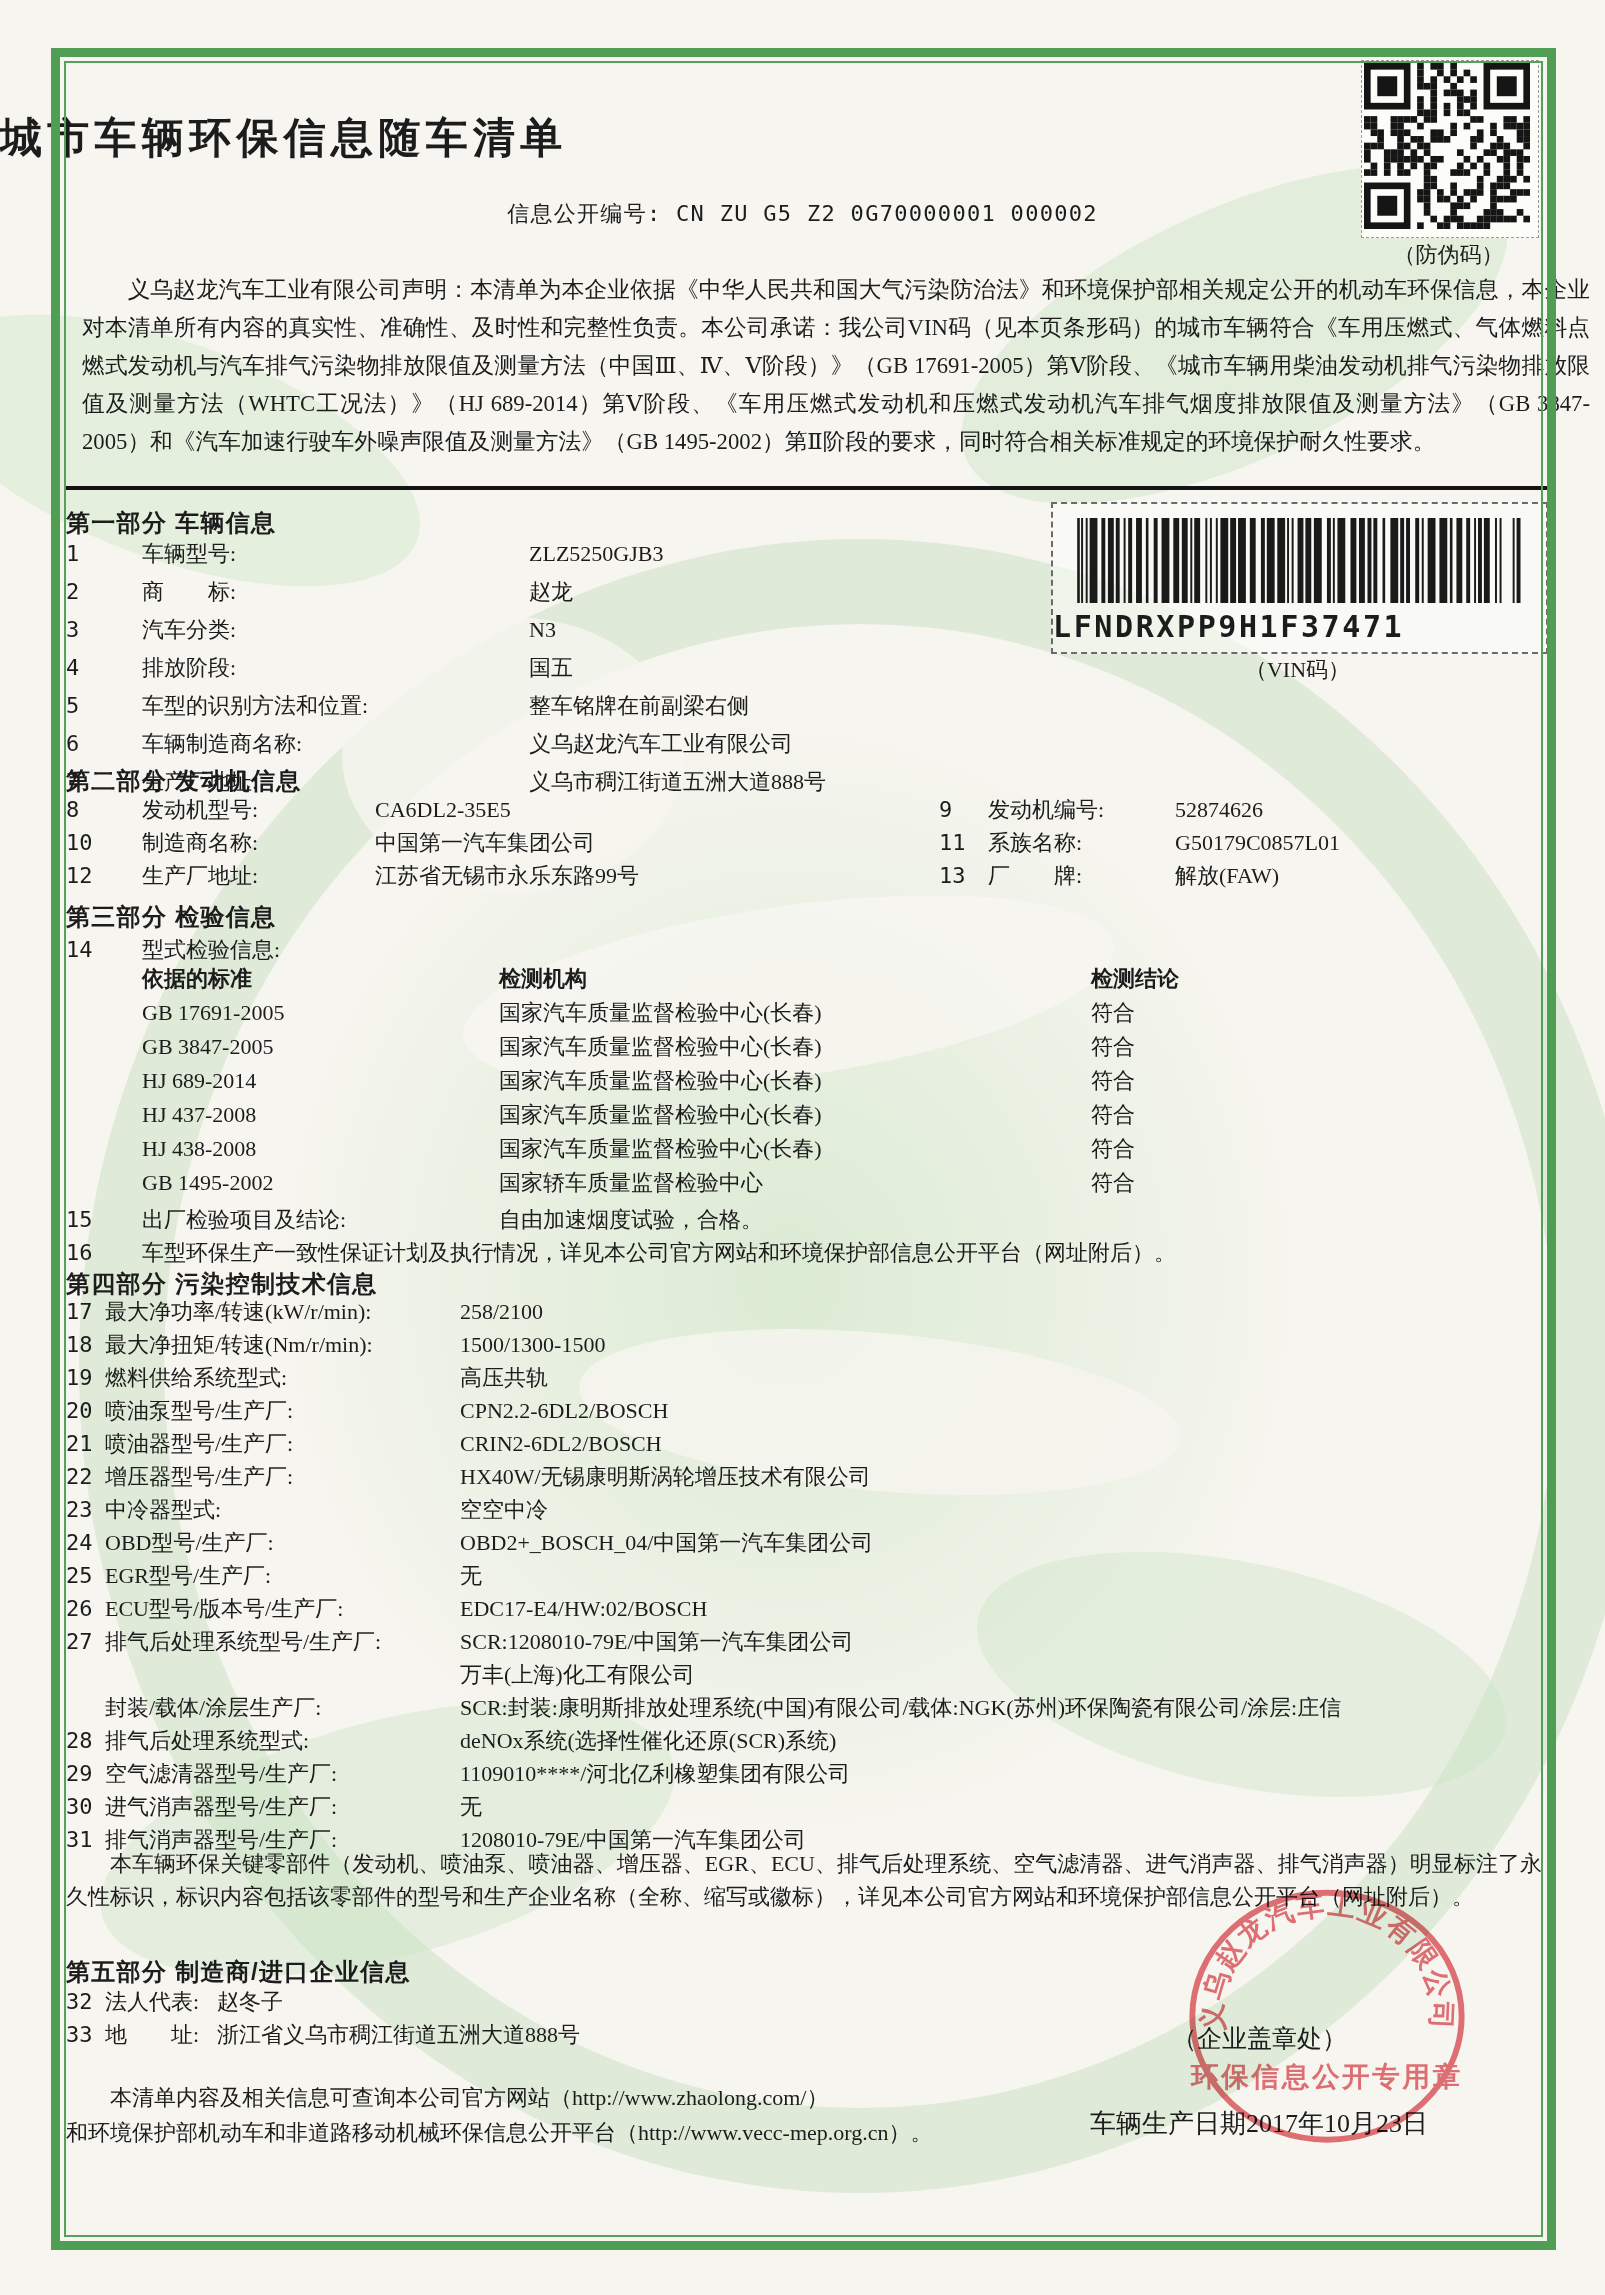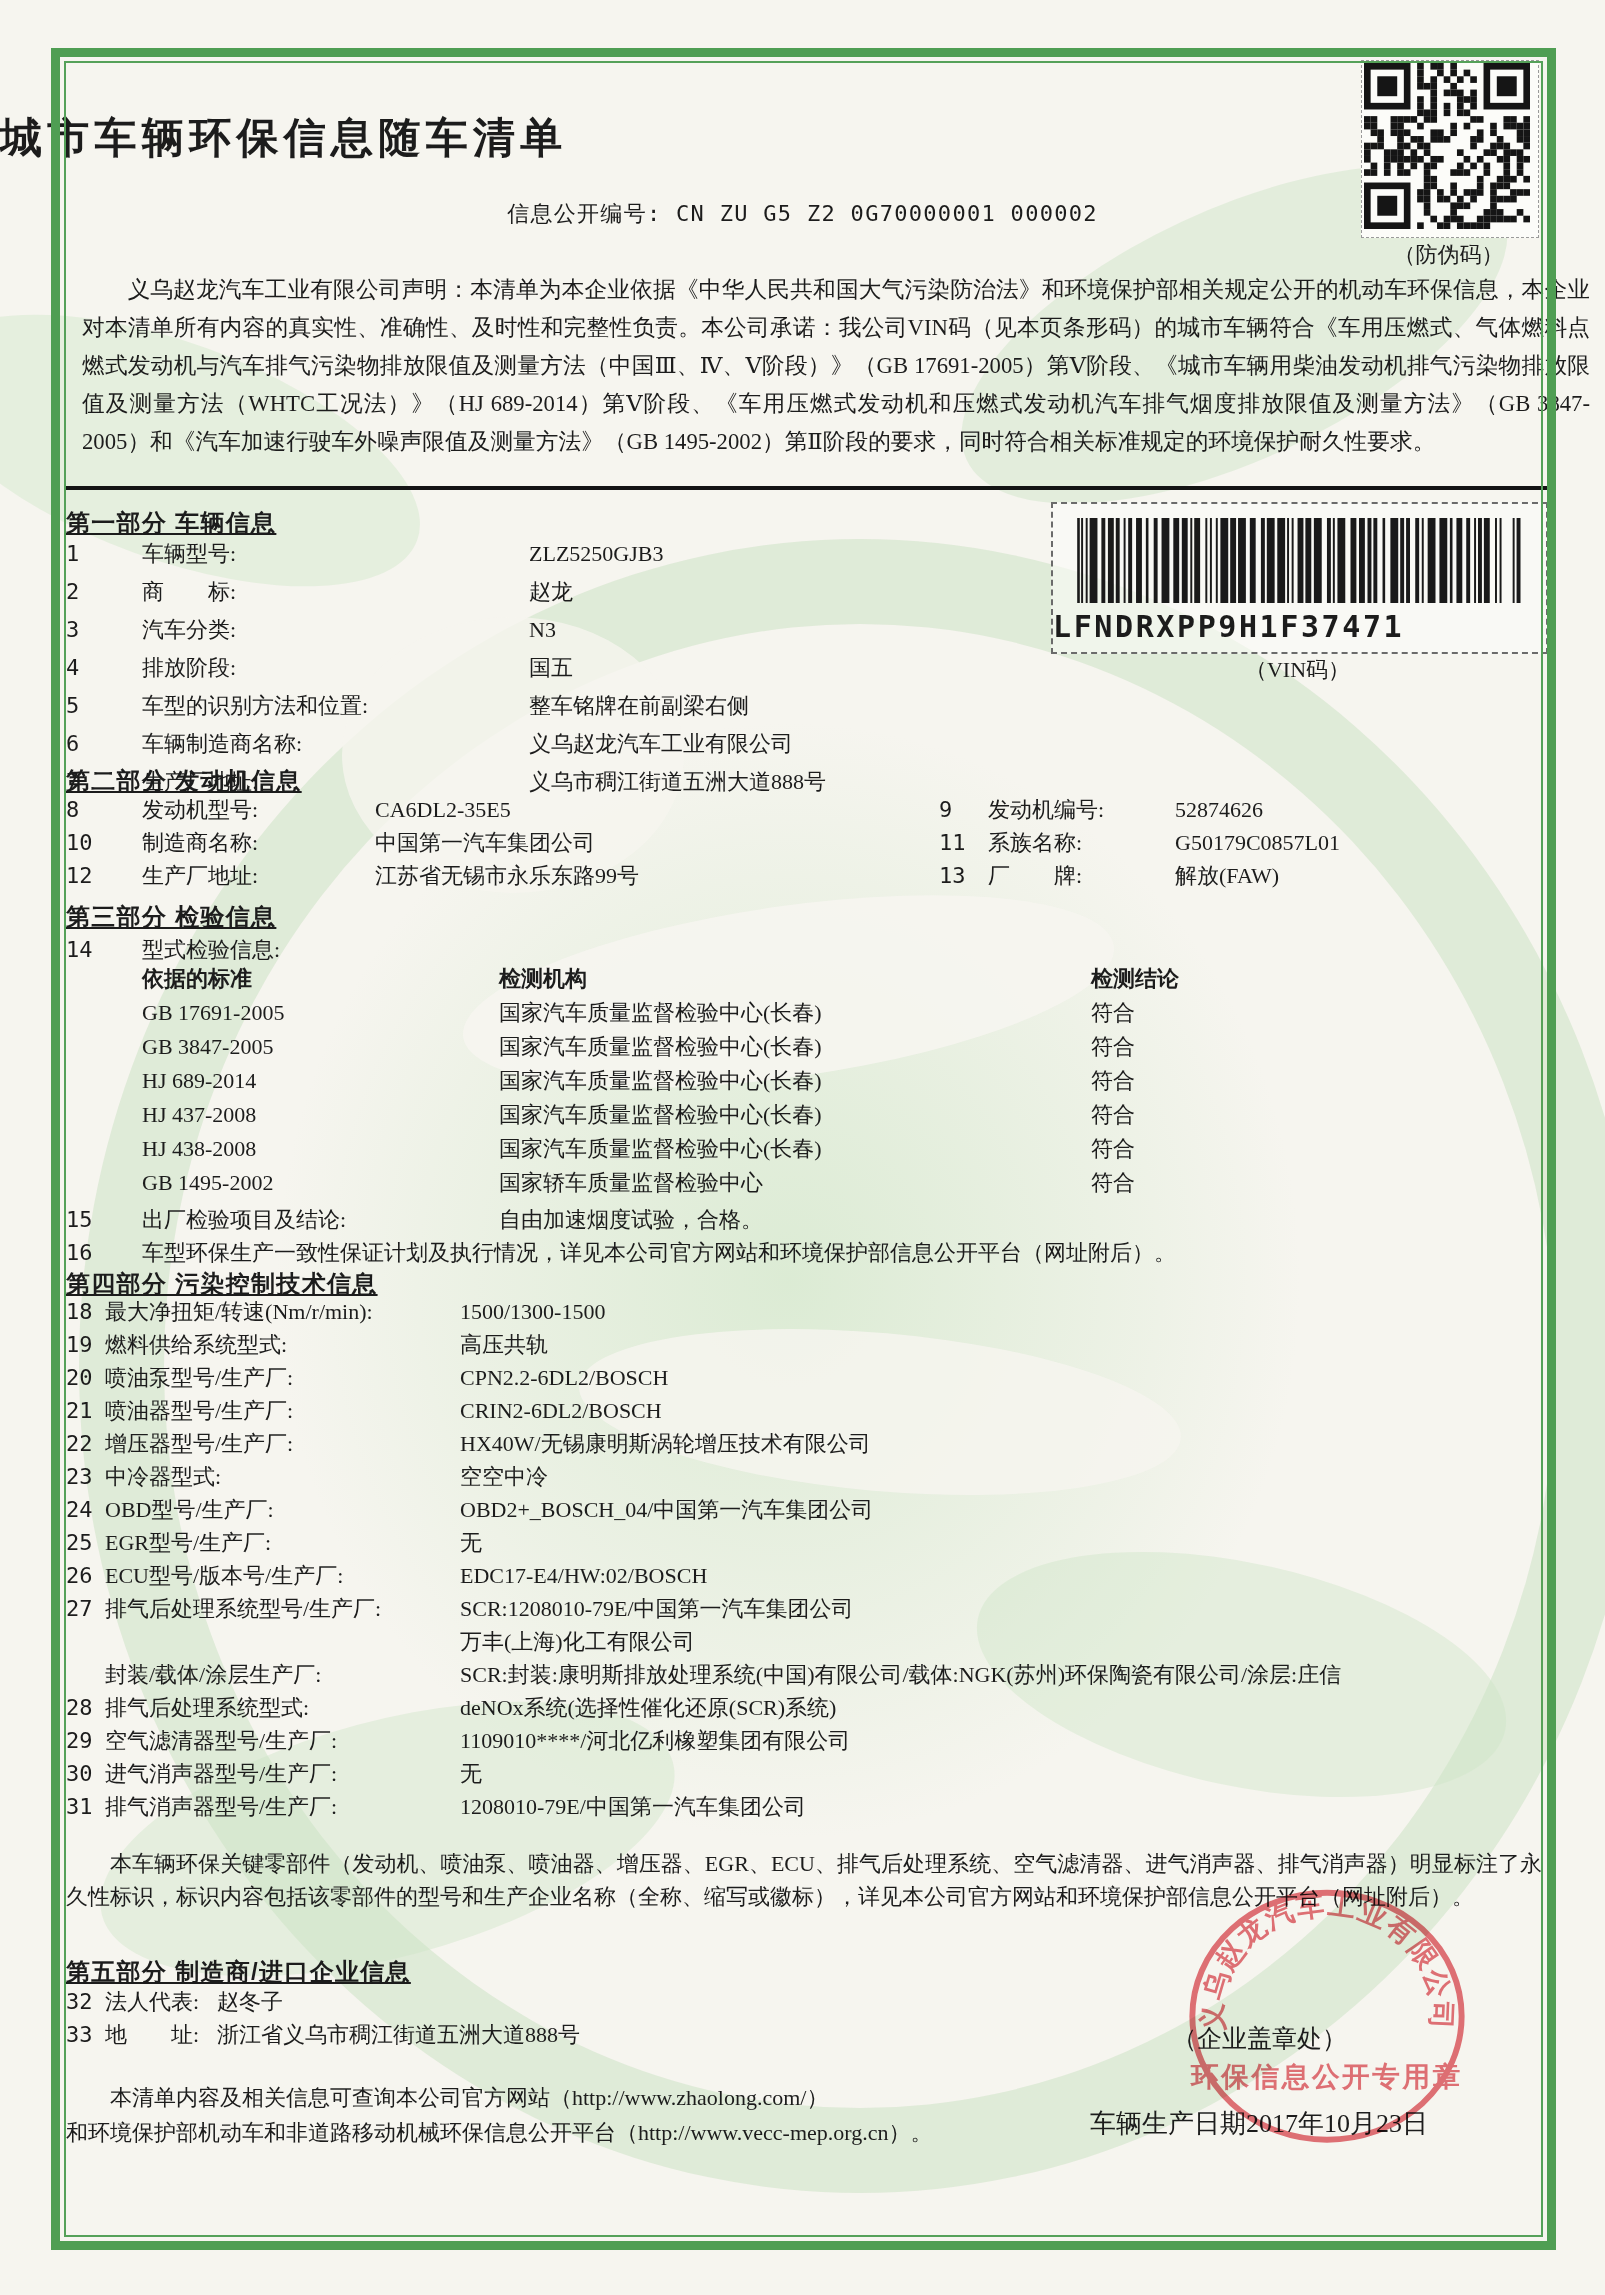--- a/index.html
+++ b/index.html
@@ -21,21 +21,21 @@
   .wm-cut3{left:342px;top:617px;width:342px;height:276px;background:rgba(246,245,239,0.8);}
   
   .title{position:absolute;left:0;top:110px;width:100%;text-align:left;font-size:42px;font-weight:700;letter-spacing:5.3px;z-index:1;}
   .docnum{position:absolute;left:0;top:199px;width:100%;text-align:center;font-size:22px;letter-spacing:1.3px;z-index:1;font-family:"DejaVu Sans Mono","Liberation Serif",serif;}
   .qr-wrap{position:absolute;left:1361px;top:60px;width:172px;height:172px;border:1.3px dashed #9a9a9a;padding:2px;background:#fcfcf9;z-index:1;}
   .qr-cap{position:absolute;left:1340px;top:240px;width:217px;text-align:center;font-size:22px;z-index:1;}
   .decl{position:absolute;left:66px;top:255px;width:1508px;font-size:22.7px;line-height:38px;text-align:justify;text-indent:2em;z-index:1;margin:16px;}
   .rule{position:absolute;left:66px;top:486px;width:1484px;height:3.9px;background:#141414;z-index:1;}
   
   .sect{position:absolute;left:66px;width:1484px;z-index:1;}
-  .h{font-weight:700;font-size:24px;font-family:"Liberation Sans","DejaVu Sans",sans-serif;letter-spacing:1.3px;text-decoration:underline;}
+  .h{font-weight:700;font-size:24px;font-family:"Liberation Sans","DejaVu Sans",sans-serif;letter-spacing:1.3px;}
   .row{position:relative;font-size:22px;}
   .row .no{position:absolute;left:0;font-family:"DejaVu Sans Mono",monospace;}
   .row .lbl{position:absolute;left:76px;white-space:nowrap;}
   .row .val{position:absolute;left:463px;white-space:nowrap;}
   .r58{height:38px;line-height:38px;}
   .r52{height:34px;line-height:34px;}
   .r50{height:33px;line-height:33px;}
   
   .p2l .val{left:309px;} .p2r{left:939px;width:611px;} .p2r .lbl{left:49px;} .p2r .val{left:236px;}
   
@@ -519,20 +519,25 @@
         <span class="no">16</span>
         <span class="lbl">车型环保生产一致性保证计划及执行情况，详见本公司官方网站和环境保护部信息公开平台（网址附后）。</span>
       </div>
   </div>
 
   <div class="sect" style="top:1268px">
     <div class="h">第四部分 污染控制技术信息</div>
   </div>
   <div class="sect p4" style="top:1295px">
     <div class="row r50">
+        <span class="no">17</span>
+        <span class="lbl">最大净功率/转速(kW/r/min):</span>
+        <span class="val">258/2100</span>
+      </div>
+    <div class="row r50">
         <span class="no">18</span>
         <span class="lbl">最大净扭矩/转速(Nm/r/min):</span>
         <span class="val">1500/1300-1500</span>
       </div>
     <div class="row r50">
         <span class="no">19</span>
         <span class="lbl">燃料供给系统型式:</span>
         <span class="val">高压共轨</span>
       </div>
     <div class="row r50">

